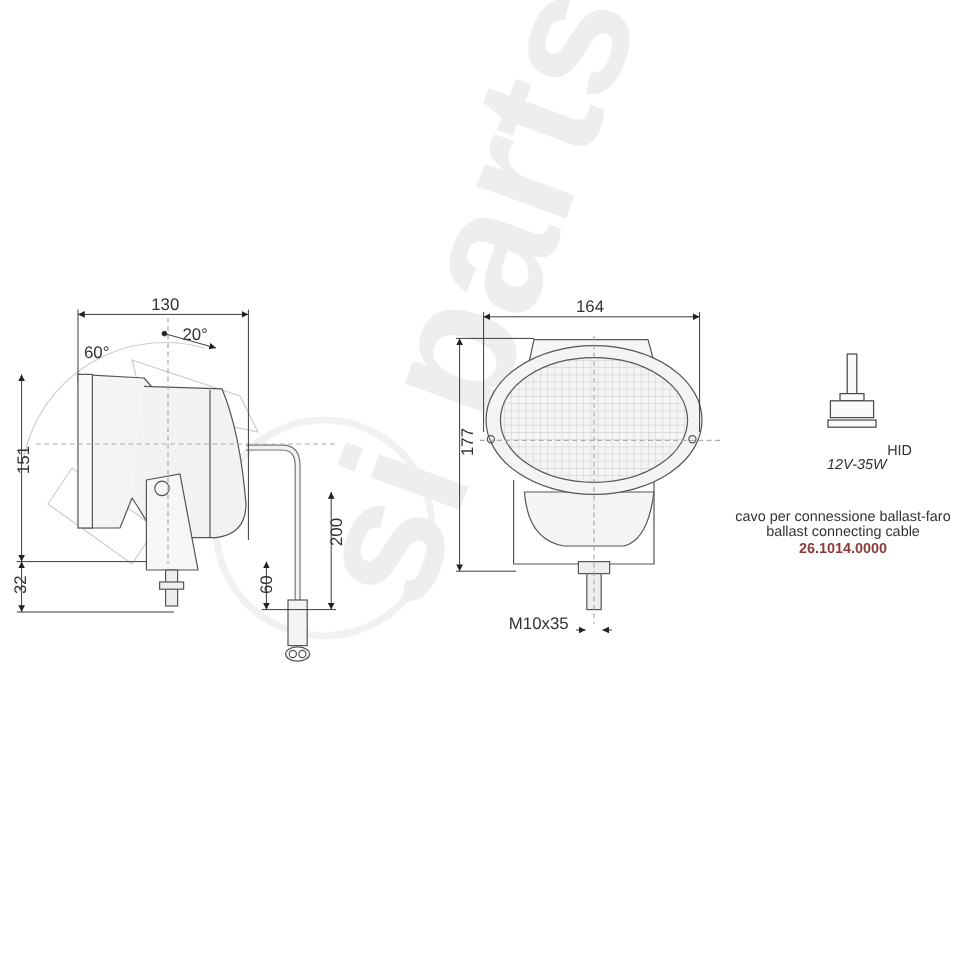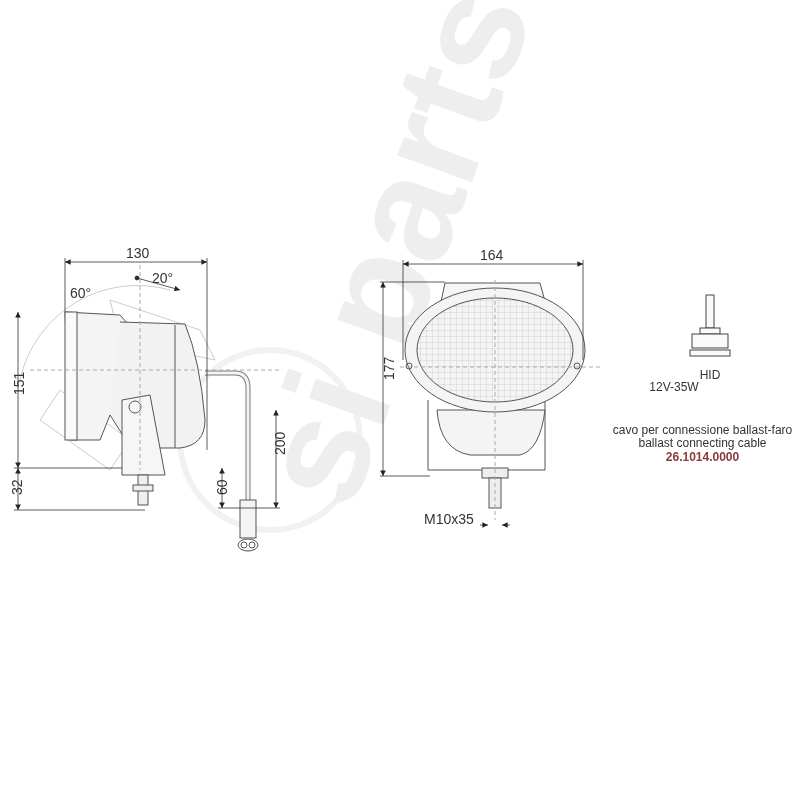--- a/index.html
+++ b/index.html
@@ -105,17 +105,17 @@
   <text class="dim" x="424" y="524">M10x35</text>
 
   <g stroke="#444" fill="#fafafa" stroke-width="1">
     <rect x="706" y="295" width="8" height="33"></rect>
     <rect x="700" y="328" width="20" height="6"></rect>
     <rect x="692" y="334" width="36" height="14"></rect>
     <rect x="690" y="350" width="40" height="6"></rect>
   </g>
 </svg>
 
-<div class="lbl" style="left:660px;top:369px;width:100px;">HID</div>
-<div class="lbl" style="left:624px;top:381px;width:100px;">12V-35W</div>
+<div class="lbl" style="left:660px;top:369px;width:100px;text-align:right;">HID</div>
+<div class="lbl" style="left:664px;top:381px;width:100px;font-style:italic;">12V-35W</div>
 <div class="lbl" style="left:600px;top:424px;width:205px;">cavo per connessione ballast-faro</div>
 <div class="lbl" style="left:600px;top:437px;width:205px;">ballast connecting cable</div>
 <div class="lbl code" style="left:600px;top:451px;width:205px;">26.1014.0000</div>
 
 </body></html>

